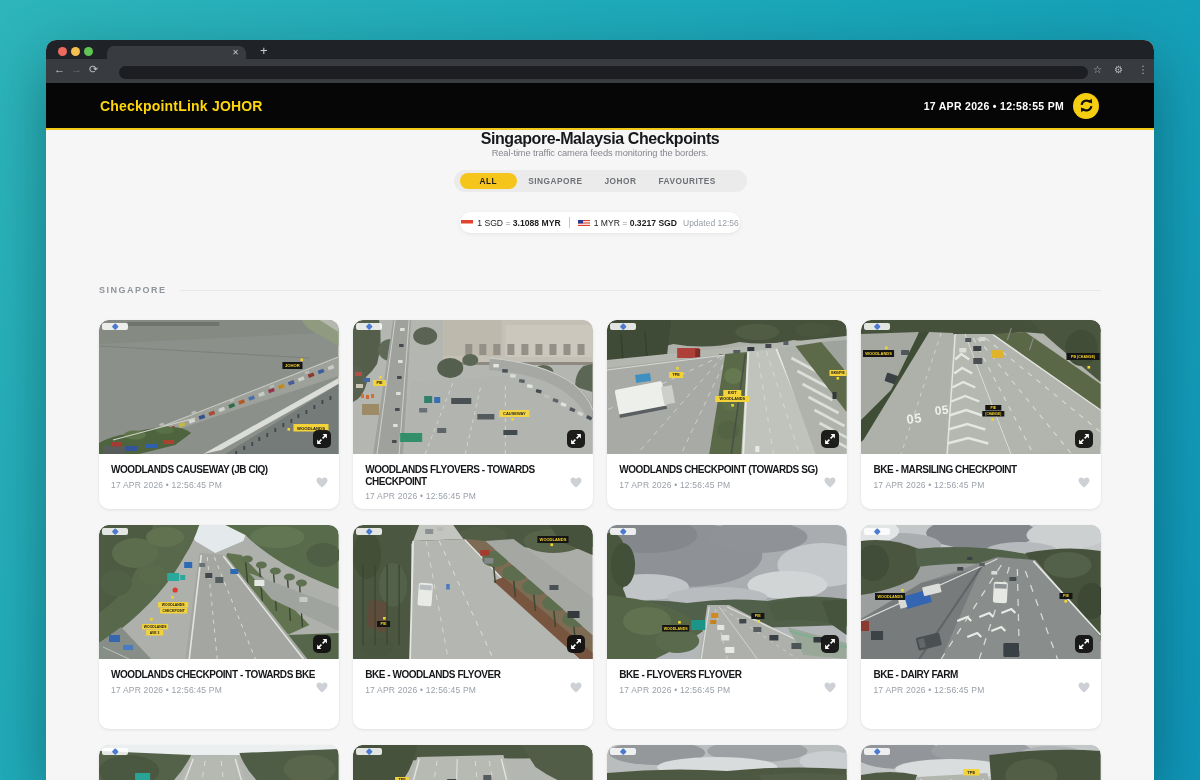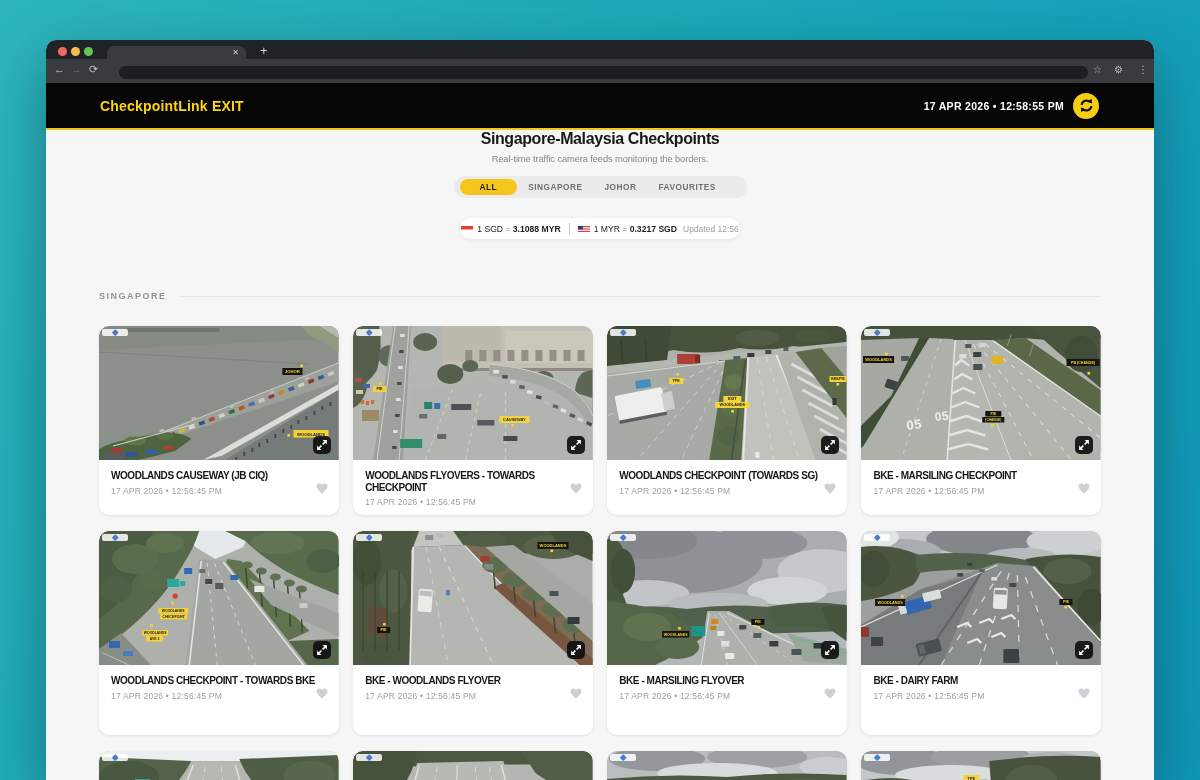--- a/index.html
+++ b/index.html
@@ -18,21 +18,21 @@
 .nav.dim{color:#6b6f74}
 .urlbar{position:absolute;left:73px;top:6.5px;width:969px;height:13px;border-radius:6.5px;background:#1c1e21}
 .tbi{position:absolute;top:5px;color:#b9bcc0;font-size:10px}
 .hdr{height:47px;background:#060606;border-bottom:2.5px solid #f2c918;display:flex;align-items:center;justify-content:space-between;padding:0 55px 0 54px}
 .brand{color:#ffd60a;font-weight:bold;font-size:14px;letter-spacing:.2px}
 .hright{display:flex;align-items:center;gap:9px}
 .htime{color:#fff;font-weight:bold;font-size:10.5px;letter-spacing:.3px}
 .refresh{width:26px;height:26px;border-radius:50%;background:#f6ce11;display:flex;align-items:center;justify-content:center}
 .hero{text-align:center}
 .h1{font-size:16px;font-weight:bold;color:#17181a;margin-top:0;letter-spacing:-.4px}
-.sub{font-size:9.3px;color:#85878c;margin-top:6px;letter-spacing:-.1px}
+.sub{font-size:9.3px;color:#85878c;letter-spacing:-.1px}
 .filters{margin:12px auto 0;width:293px;height:22px;background:#ebebec;border-radius:11px;display:flex;align-items:center;padding:0 6px}
 .pill{font-size:8.3px;font-weight:bold;color:#6d7076;letter-spacing:.5px;padding:0 11px}
 .pill.on{background:#f6c51b;color:#1b1b1b;border-radius:9px;height:16px;line-height:16px;padding:0 20px}
 .fico{width:12.5px;height:12.5px;margin-left:7px}
 .ratebar{margin:20px auto 0;width:280px;height:21px;background:#fff;border-radius:10.5px;box-shadow:0 1px 4px rgba(0,0,0,.08);display:flex;align-items:center;justify-content:center;padding:0 6px;font-size:8.6px;color:#1c1d1f;white-space:nowrap}
 .flag{display:inline-block;width:12px;height:7px;margin-right:4px}
 .rdiv{flex:0 0 1px;width:1px;height:11px;background:#c6c8cb;margin:0 8px}
 .upd{color:#989da3;margin-left:6px;font-size:8.5px}
 .content{width:1002px;margin:0 auto}
 .sechead{margin-top:52px;display:flex;align-items:center;gap:13px}
@@ -68,21 +68,21 @@
   <div class="toolbar">
     <span class="nav" style="left:8px">←</span>
     <span class="nav dim" style="left:25px">→</span>
     <span class="nav" style="left:43px">⟳</span>
     <div class="urlbar"></div>
     <span class="tbi" style="left:1047px">☆</span>
     <span class="tbi" style="left:1068px">⚙</span>
     <span class="tbi" style="left:1092px">⋮</span>
   </div>
   <div class="hdr">
-    <div class="brand">CheckpointLink EXIT</div>
+    <div class="brand">CheckpointLink JOHOR</div>
     <div class="hright">
       <span class="htime">17 APR 2026 • 12:58:55 PM</span>
       <div class="refresh">
           <svg width="17" height="17" viewBox="0 0 16 16">
             <path d="M3.4 7.4a4.7 4.7 0 0 1 8-2.6" stroke="#0c0c0c" stroke-width="2" fill="none"></path>
             <path d="M12.9 1.6l.4 4.5-4.2-1.7z" fill="#0c0c0c"></path>
             <path d="M12.6 8.6a4.7 4.7 0 0 1-8 2.6" stroke="#0c0c0c" stroke-width="2" fill="none"></path>
             <path d="M3.1 14.4l-.4-4.5 4.2 1.7z" fill="#0c0c0c"></path>
           </svg>
         </div>
@@ -656,21 +656,21 @@
             </svg>
             <div class="wm"></div>
             <div class="expand"><svg width="18" height="18" viewBox="0 0 18 18">
                 <line x1="9.6" y1="8.4" x2="12" y2="6" stroke="#fff" stroke-width="1.6"></line>
                 <polygon points="13.9,4.1 13.9,8.4 9.6,4.1" fill="#fff"></polygon>
                 <line x1="8.4" y1="9.6" x2="6" y2="12" stroke="#fff" stroke-width="1.6"></line>
                 <polygon points="4.1,13.9 8.4,13.9 4.1,9.6" fill="#fff"></polygon>
               </svg></div>
           </div>
           <div class="cbody">
-            <div class="ctitle">BKE - MARSILING FLYOVER</div>
+            <div class="ctitle">BKE - FLYOVERS FLYOVER</div>
             <div class="cdate">17 APR 2026 • 12:56:45 PM</div>
           </div>
           <svg class="heart" viewBox="0 0 24 22">
             <path d="M12 21C5 15 1 11 1 6.5 1 3.4 3.4 1 6.5 1 8.6 1 10.8 2.2 12 4 13.2 2.2 15.4 1 17.5 1 20.6 1 23 3.4 23 6.5 23 11 19 15 12 21Z" fill="#cdd0d4"></path>
           </svg>
         </div>
 <div class="card">
           <div class="imgw">
             <svg class="scene" viewBox="0 0 239 134" preserveAspectRatio="none">
               <rect width="239" height="134" fill="#9b9f9d"></rect>

